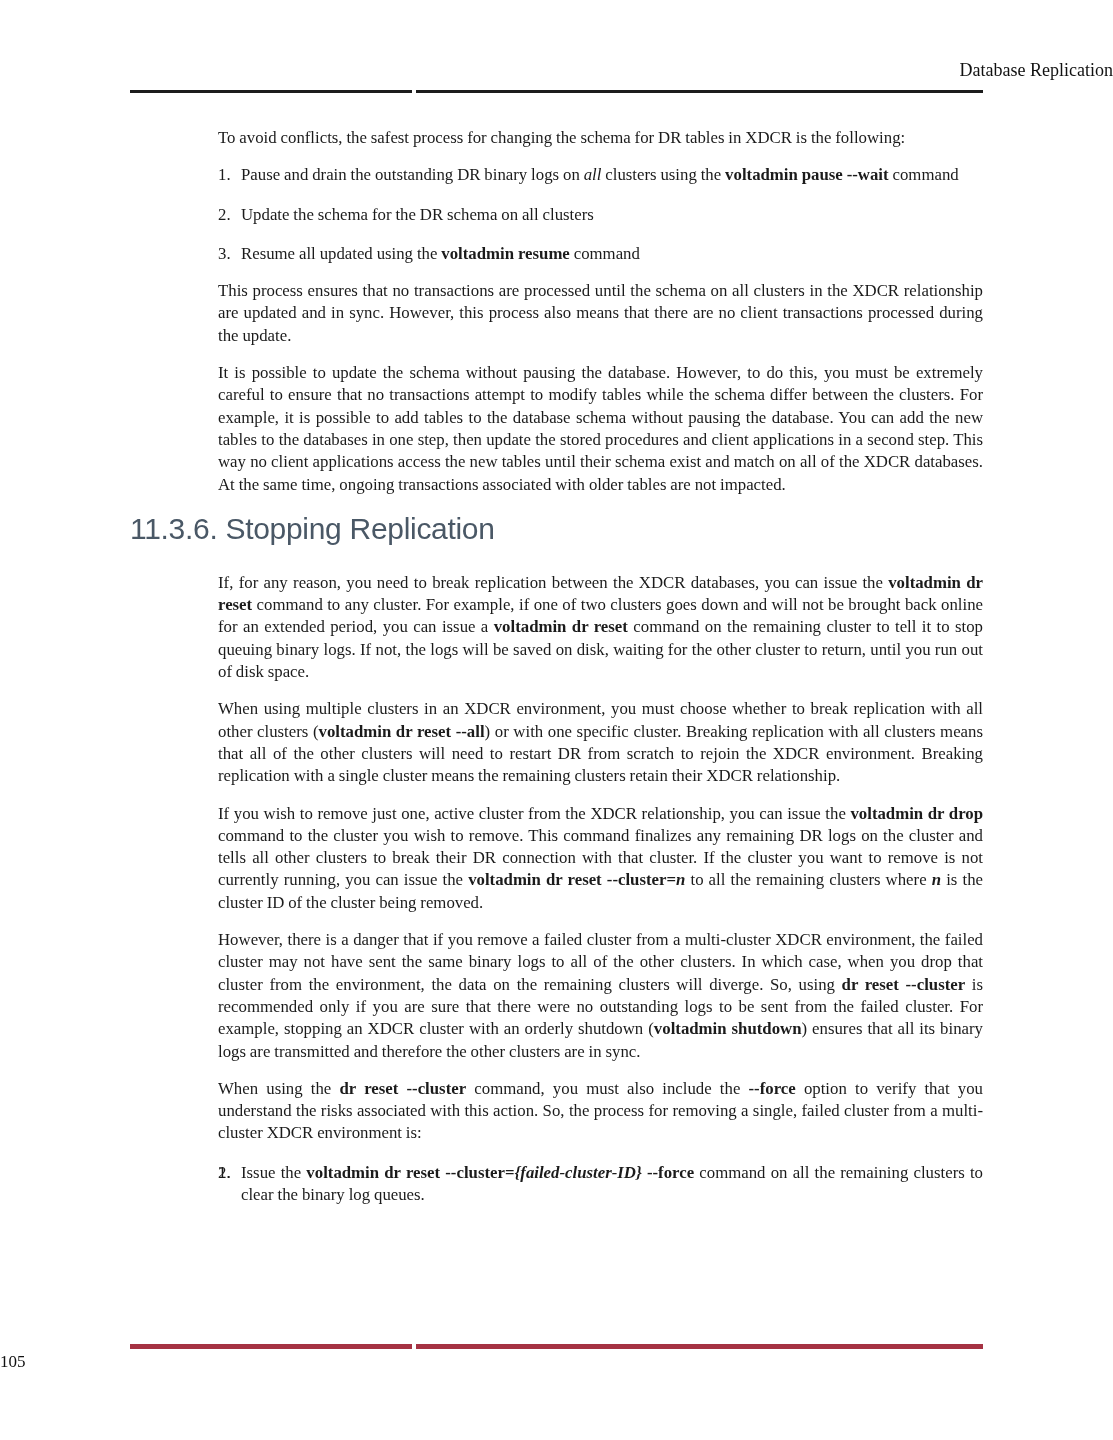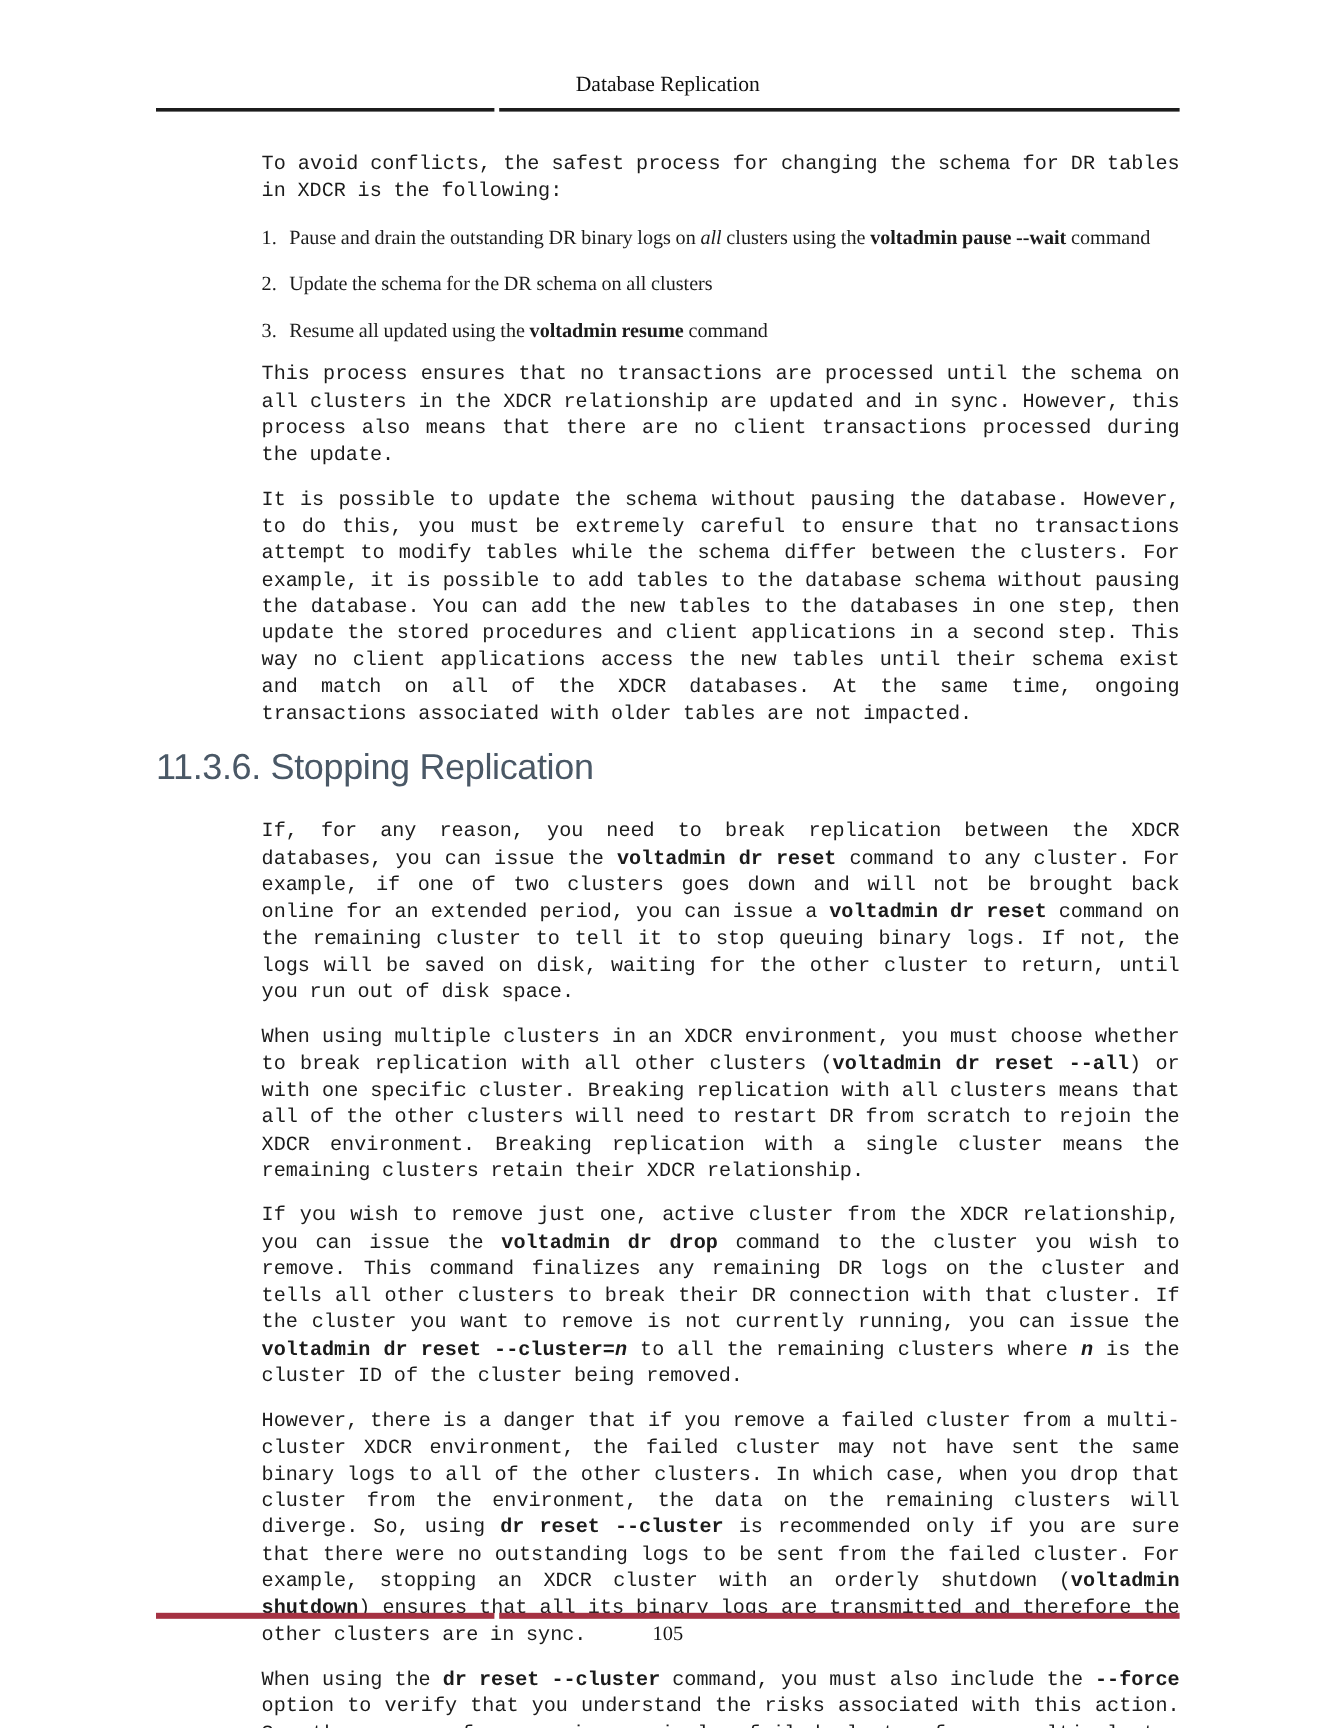--- a/index.html
+++ b/index.html
@@ -12,21 +12,21 @@
     font-family: "Liberation Serif", serif;
     color: #1b1b1b;
     overflow: hidden;
   }
 
   
   .header-title {
     position: absolute;
     top: 60px; left: 0;
     width: 100%;
-    text-align: center;
+    text-align: right;
     font-size: 18px;
     color: #111111;
   }
   .rule {
     position: absolute;
     left: 130px;
     width: 853px;
     display: flex;
   }
   .rule .seg { display: block; height: 100%; }
@@ -35,39 +35,38 @@
   .header-rule { top: 90px; height: 3px; }
   .header-rule .seg { background: var(--header-rule-color, #1c1c1c); }
 
   
   .footer-rule { top: 1344px; height: 5px; }
   .footer-rule .seg { background: var(--footer-rule-color, #a53243); }
   .page-number {
     position: absolute;
     top: 1352px; left: 0;
     width: 100%;
-    text-align: center;
+    text-align: left;
     font-size: 17px;
     color: #111111;
   }
 
   
   .content {
     position: absolute;
     left: 130px;
     top: 127px;
     width: 853px;
   }
   .para {
     margin: 0 0 15px 88px;
     font-size: 16.8px;
     line-height: 22.3px;
     text-align: justify;
     word-spacing: -0.3px;
-    font-family: Liberation Mono, monospace;
   }
   ol.steps {
     list-style: none;
     margin: 2px 0 15px 88px;
   }
   ol.steps li {
     position: relative;
     padding-left: 23px;
     margin-bottom: 17px;
     font-size: 16.8px;

